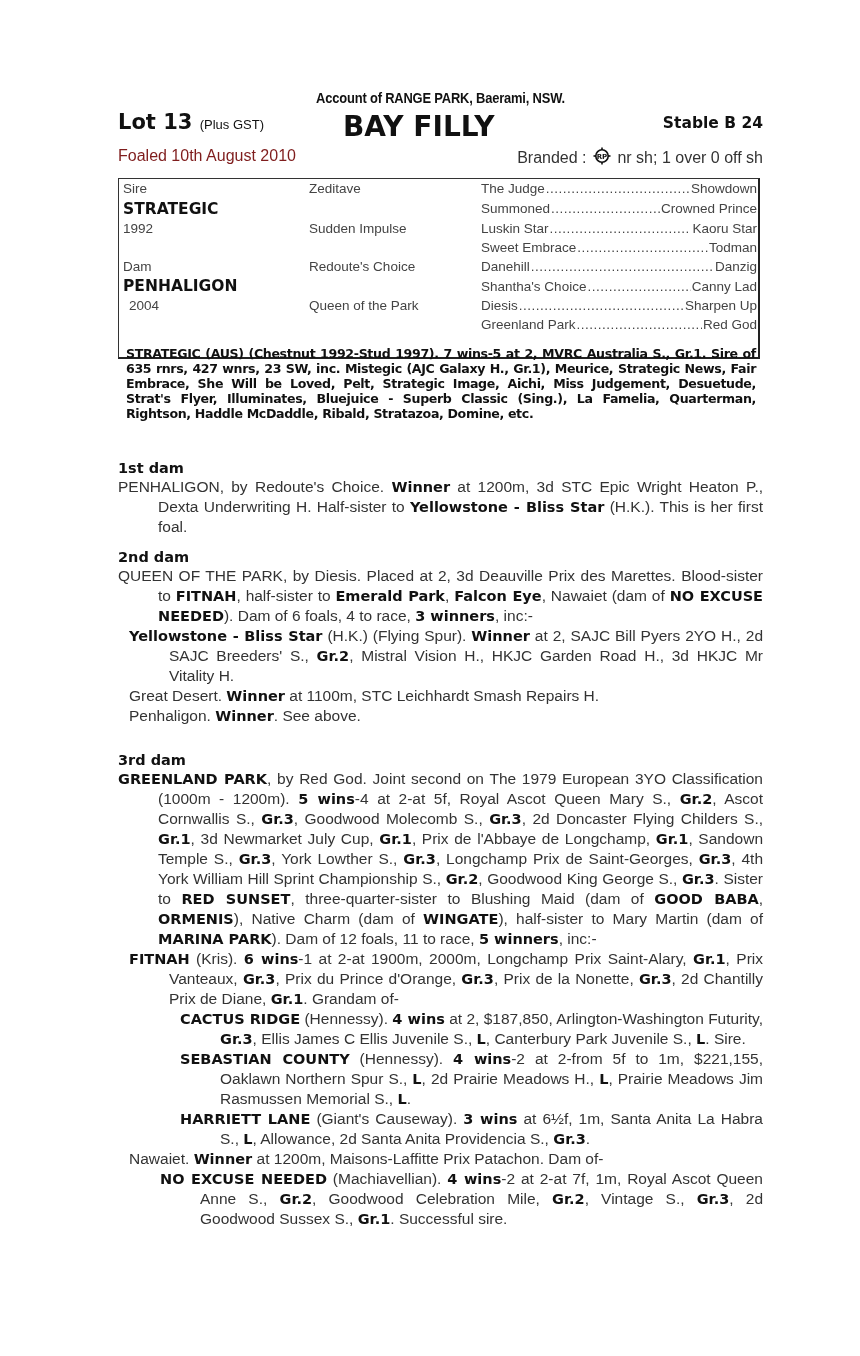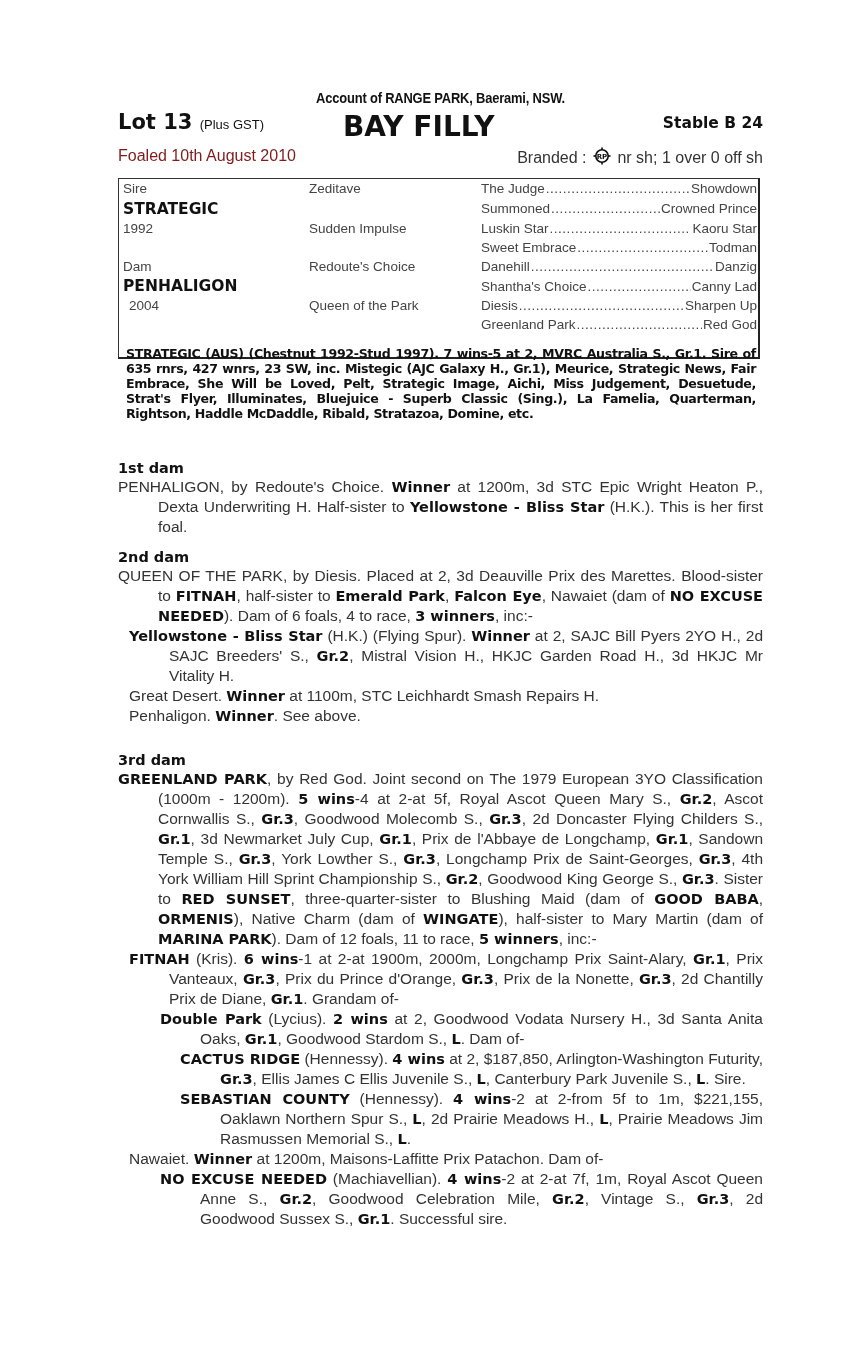--- a/index.html
+++ b/index.html
@@ -134,21 +134,21 @@
         <div class="p l1"><span>Great Desert. </span><b>Winner</b><span> at 1100m, STC Leichhardt Smash Repairs H.</span></div>
         <div class="p l1"><span>Penhaligon. </span><b>Winner</b><span>. See above.</span></div>
       </div>
   </div>
 
   <div class="sec" style="top:751px;">
     <div class="sec-h">3rd dam</div>
     <div>
         <div class="p l0"><b>GREENLAND PARK</b><span>, by Red God. Joint second on The 1979 European 3YO Classification (1000m - 1200m). </span><b>5 wins</b><span>-4 at 2-at 5f, Royal Ascot Queen Mary S., </span><b>Gr.2</b><span>, Ascot Cornwallis S., </span><b>Gr.3</b><span>, Goodwood Molecomb S., </span><b>Gr.3</b><span>, 2d Doncaster Flying Childers S., </span><b>Gr.1</b><span>, 3d Newmarket July Cup, </span><b>Gr.1</b><span>, Prix de l'Abbaye de Longchamp, </span><b>Gr.1</b><span>, Sandown Temple S., </span><b>Gr.3</b><span>, York Lowther S., </span><b>Gr.3</b><span>, Longchamp Prix de Saint-Georges, </span><b>Gr.3</b><span>, 4th York William Hill Sprint Championship S., </span><b>Gr.2</b><span>, Goodwood King George S., </span><b>Gr.3</b><span>. Sister to </span><b>RED SUNSET</b><span>, three-quarter-sister to Blushing Maid (dam of </span><b>GOOD BABA</b><span>, </span><b>ORMENIS</b><span>), Native Charm (dam of </span><b>WINGATE</b><span>), half-sister to Mary Martin (dam of </span><b>MARINA PARK</b><span>). Dam of 12 foals, 11 to race, </span><b>5 winners</b><span>, inc:-</span></div>
         <div class="p l1"><b>FITNAH</b><span> (Kris). </span><b>6 wins</b><span>-1 at 2-at 1900m, 2000m, Longchamp Prix Saint-Alary, </span><b>Gr.1</b><span>, Prix Vanteaux, </span><b>Gr.3</b><span>, Prix du Prince d'Orange, </span><b>Gr.3</b><span>, Prix de la Nonette, </span><b>Gr.3</b><span>, 2d Chantilly Prix de Diane, </span><b>Gr.1</b><span>. Grandam of-</span></div>
-        <div class="p l2"><b>Double Park</b><span> (Lycius). </span><b>2 wins</b><span> at 2, Goodwood Vodata Nursery H., 3d Santa Anita Oaks, </span><b>Gr.1</b><span>, Goodwood Stardom S., </span><b>L</b><span>. Dam of-</span></div>
         <div class="p l3"><b>CACTUS RIDGE</b><span> (Hennessy). </span><b>4 wins</b><span> at 2, $187,850, Arlington-Washington Futurity, </span><b>Gr.3</b><span>, Ellis James C Ellis Juvenile S., </span><b>L</b><span>, Canterbury Park Juvenile S., </span><b>L</b><span>. Sire.</span></div>
         <div class="p l3"><b>SEBASTIAN COUNTY</b><span> (Hennessy). </span><b>4 wins</b><span>-2 at 2-from 5f to 1m, $221,155, Oaklawn Northern Spur S., </span><b>L</b><span>, 2d Prairie Meadows H., </span><b>L</b><span>, Prairie Meadows Jim Rasmussen Memorial S., </span><b>L</b><span>.</span></div>
+        <div class="p l3"><b>HARRIETT LANE</b><span> (Giant's Causeway). </span><b>3 wins</b><span> at 6½f, 1m, Santa Anita La Habra S., </span><b>L</b><span>, Allowance, 2d Santa Anita Providencia S., </span><b>Gr.3</b><span>.</span></div>
         <div class="p l1"><span>Nawaiet. </span><b>Winner</b><span> at 1200m, Maisons-Laffitte Prix Patachon. Dam of-</span></div>
         <div class="p l2"><b>NO EXCUSE NEEDED</b><span> (Machiavellian). </span><b>4 wins</b><span>-2 at 2-at 7f, 1m, Royal Ascot Queen Anne S., </span><b>Gr.2</b><span>, Goodwood Celebration Mile, </span><b>Gr.2</b><span>, Vintage S., </span><b>Gr.3</b><span>, 2d Goodwood Sussex S., </span><b>Gr.1</b><span>. Successful sire.</span></div>
       </div>
   </div>
 
 </div>
 
 </body></html>

